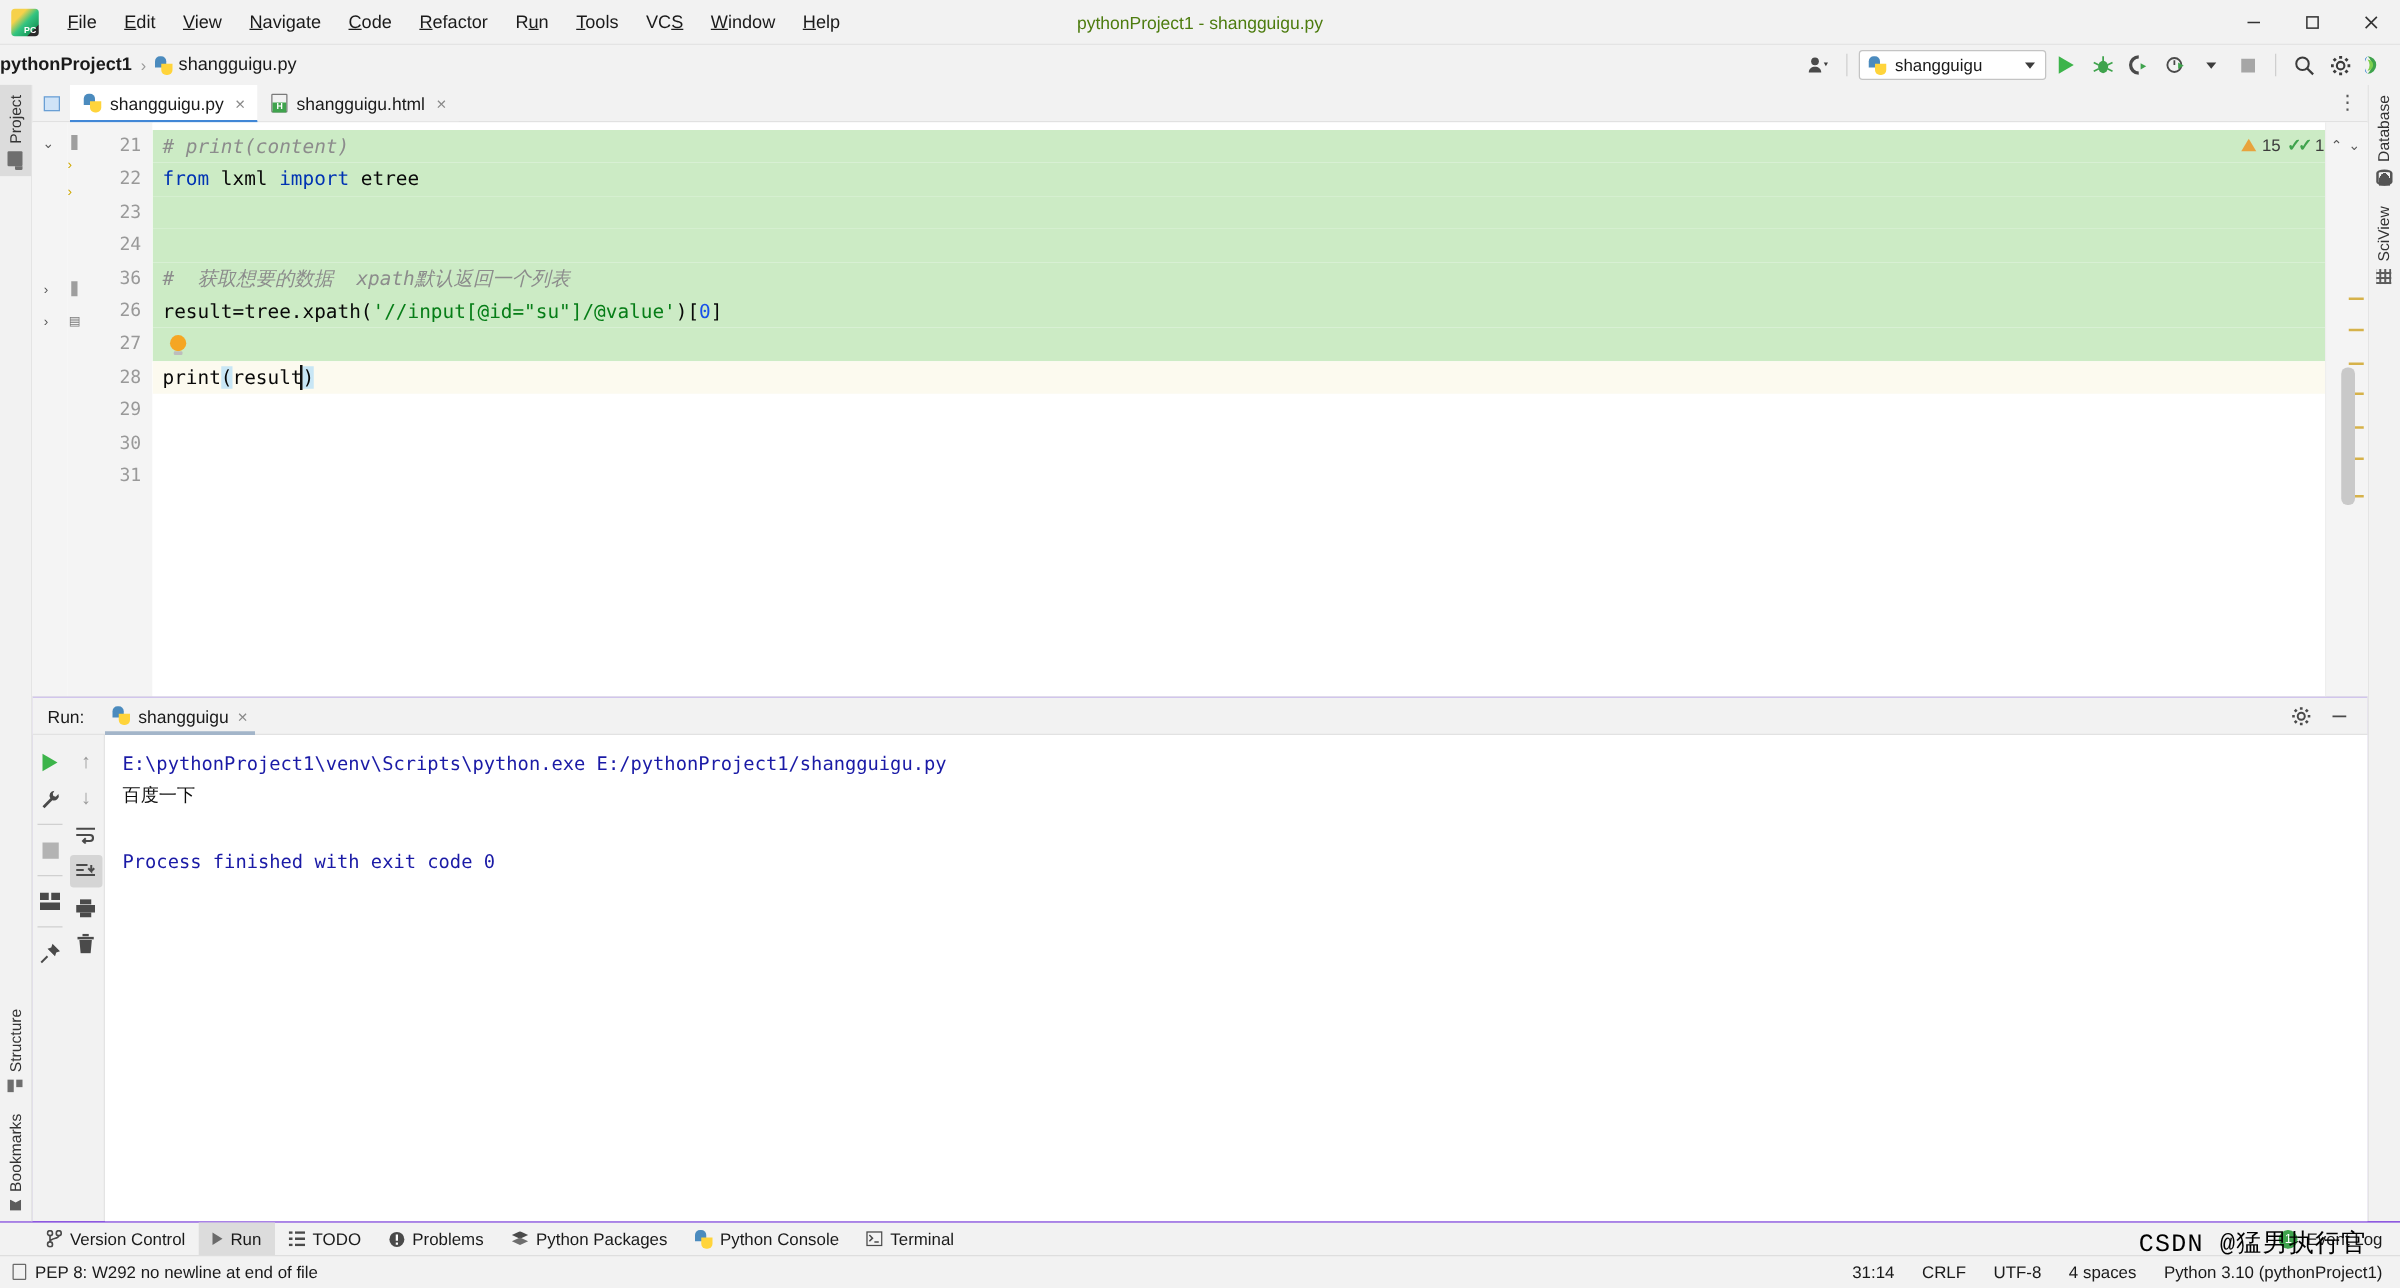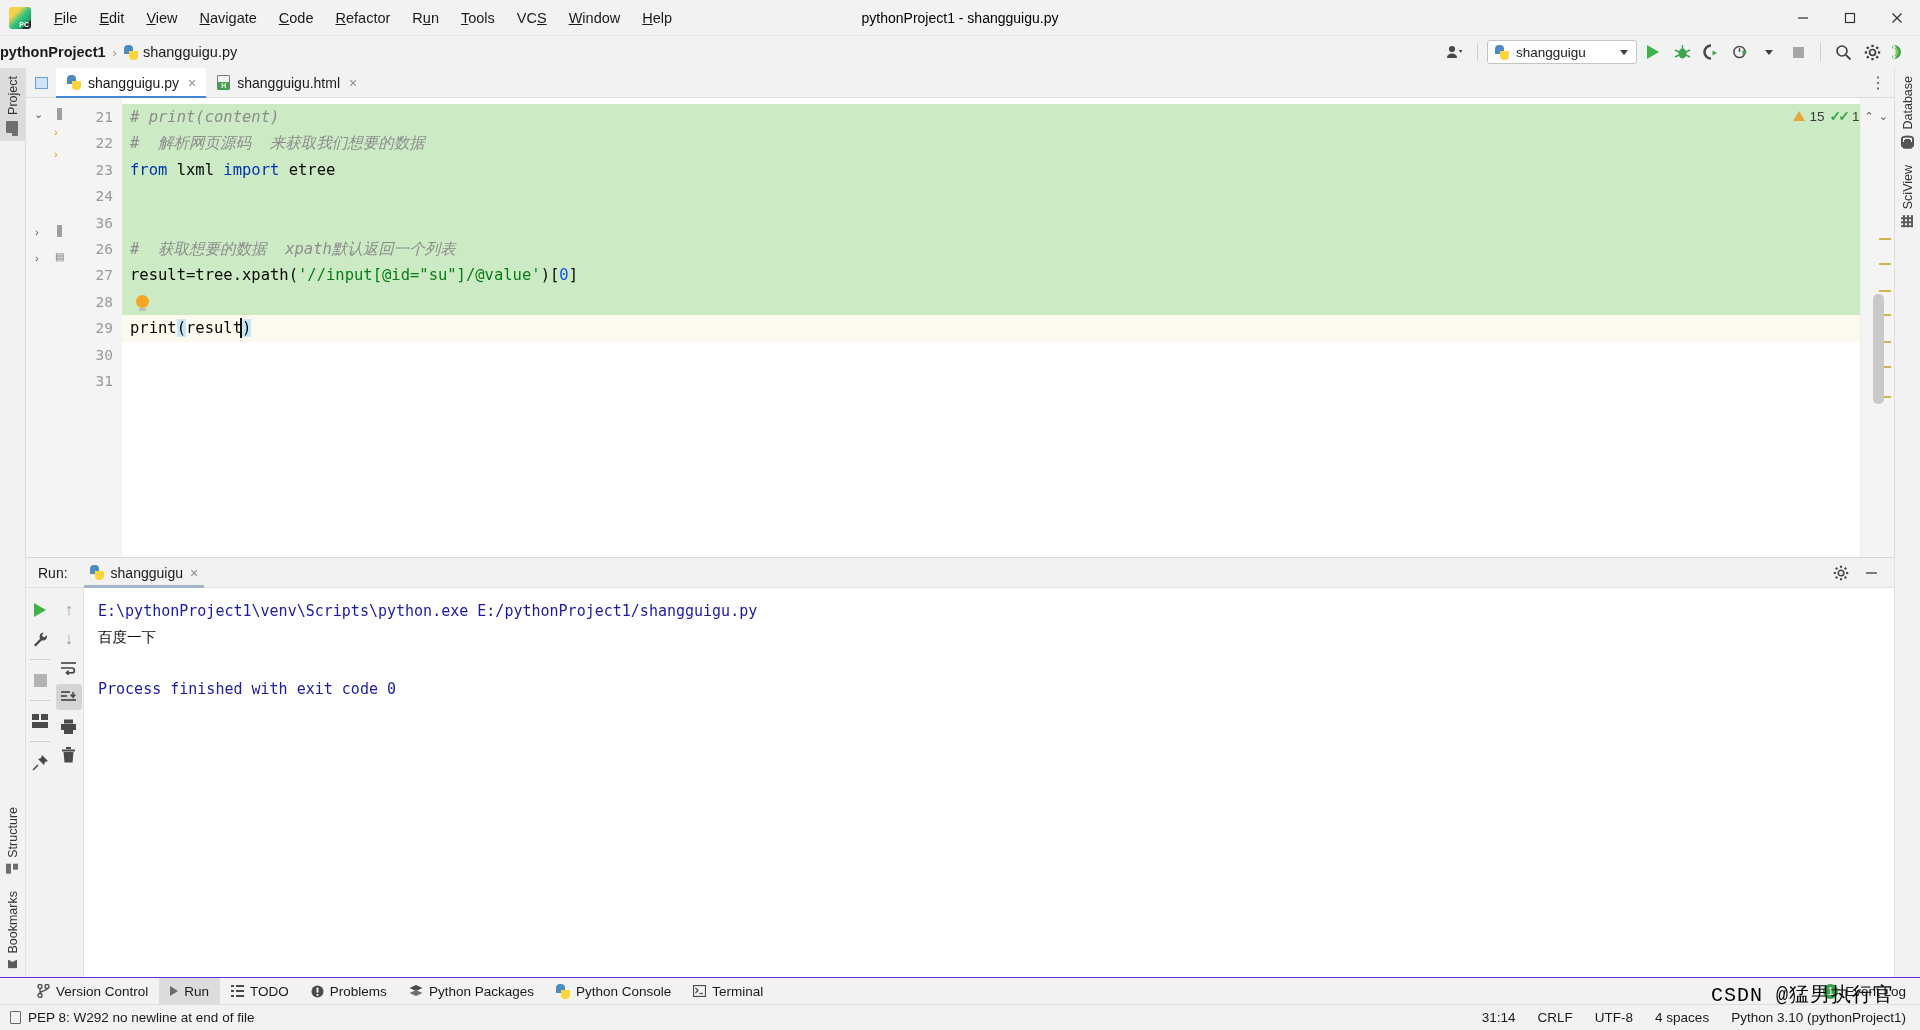--- a/index.html
+++ b/index.html
@@ -29,21 +29,21 @@
     font-size:7px; color:#fff; font-family:"Liberation Sans",sans-serif; font-weight:bold;
   }
   .menubar { display: flex; align-items: center; gap: 0px; }
   .menu-item {
     font-size: 14.5px; color: #1a1a1a; padding: 4px 11px;
     cursor: default; white-space: nowrap;
   }
   .menu-item u { text-decoration: underline; }
   .win-title {
     position: absolute; left: 0; right: 0; text-align: center;
-    font-size: 14px; color: #000000; pointer-events: none;
+    font-size: 14px; color: #4d7c0f; pointer-events: none;
   }
   .win-btns { margin-left: auto; display: flex; height: 36px; z-index: 3; }
   .win-btn {
     width: 47px; height: 36px; display: flex; align-items: center; justify-content: center;
     font-size: 15px; color: #333; cursor: default;
   }
 
   
   .navbar {
     height: 32px; display: flex; align-items: center; padding: 0 6px 0 0;
@@ -448,21 +448,20 @@
           <div>26</div>
           <div>27</div>
           <div>28</div>
           <div>29</div>
           <div>30</div>
           <div>31</div>
         </div>
 
         <div class="code-area" id="code-area">
             <div class="codeline hl-green"><span class="cm"># print(content)</span></div>
-            <div class="codeline hl-green"><span class="cm">#  解析网页源码  来获取我们想要的数据</span></div>
             <div class="codeline hl-green"><span class="kw">from</span><span class="plain"> lxml </span><span class="kw">import</span><span class="plain"> etree</span></div>
             <div class="codeline hl-green">&nbsp;</div>
             <div class="codeline hl-green">&nbsp;</div>
             <div class="codeline hl-green"><span class="cm">#  获取想要的数据  xpath默认返回一个列表</span></div>
             <div class="codeline hl-green"><span class="plain">result=tree.xpath(</span><span class="str">'//input[@id="su"]/@value'</span><span class="plain">)[</span><span class="num">0</span><span class="plain">]</span></div>
             <div class="codeline hl-green">&nbsp;<span class="bulb" style="left: 14px; top: 6px;"></span></div>
             <div class="codeline hl-cur"><span class="plain">print</span><span class="plain sel-par">(</span><span class="plain">result</span><span class="plain sel-par">)</span><span class="caret-line" style="left: 118px;"></span></div>
           </div>
 
         <div class="ed-rail">

